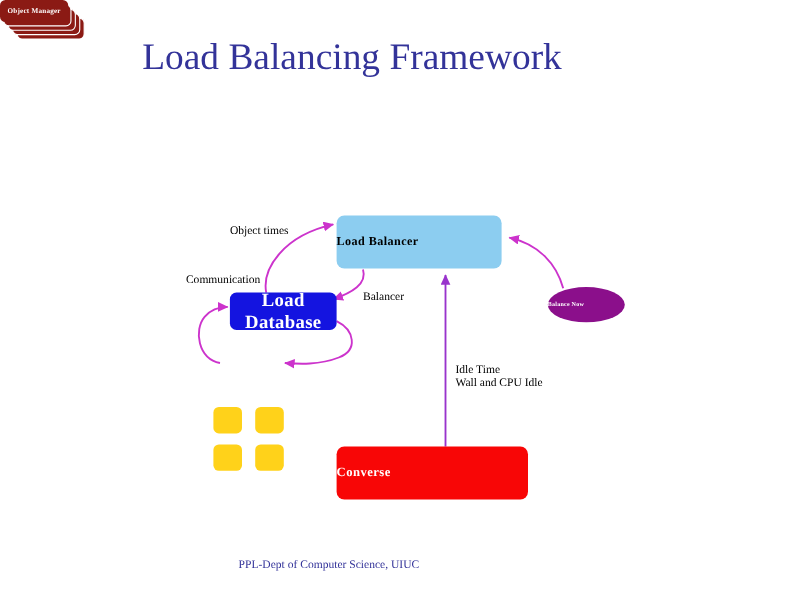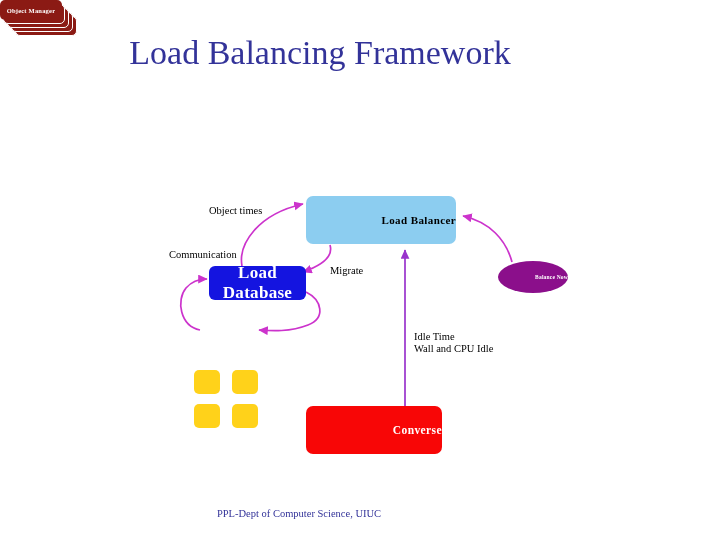--- a/index.html
+++ b/index.html
@@ -45,21 +45,21 @@
     width: 720px;
     height: 540px;
     pointer-events: none;
   }
 
   
   .node {
     position: absolute;
     display: flex;
     align-items: center;
-    justify-content: flex-end;
+    justify-content: flex-start;
     text-align: center;
     box-sizing: border-box;
   }
 
   #node-load-balancer {
     left: 306px;
     top: 196px;
     width: 150px;
     height: 48px;
     background: #8CCDF0;
@@ -122,21 +122,21 @@
     border-radius: 5px;
   }
   #obj-square-1 { left: 194px; top: 370px; }
   #obj-square-2 { left: 232px; top: 370px; }
   #obj-square-3 { left: 194px; top: 404px; }
   #obj-square-4 { left: 232px; top: 404px; }
 
   #node-converse {
     left: 306px;
     top: 406px;
-    width: 136px;
+    width: 174px;
     height: 48px;
     background: #F80606;
     border-radius: 7px;
     color: #ffffff;
     font-size: 11.5px;
     font-weight: bold;
     letter-spacing: 0.4px;
   }
 
   #node-balance-now {
@@ -239,21 +239,21 @@
     </div>
 
     <div class="node" id="node-balance-now">
       <span>Balance Now</span>
     </div>
 
     <div class="edge-label" id="label-object-times">Object times</div>
 
     <div class="edge-label" id="label-communication">Communication</div>
 
-    <div class="edge-label" id="label-migrate">Migrate</div>
+    <div class="edge-label" id="label-migrate">Balancer</div>
 
     <div class="edge-label" id="label-idle-time">Idle Time</div>
 
     <div class="edge-label" id="label-wall-cpu-time">Wall and CPU Idle</div>
 
   </div>
 
   <div id="footer">PPL-Dept of Computer Science, UIUC</div>
 
 </div>

